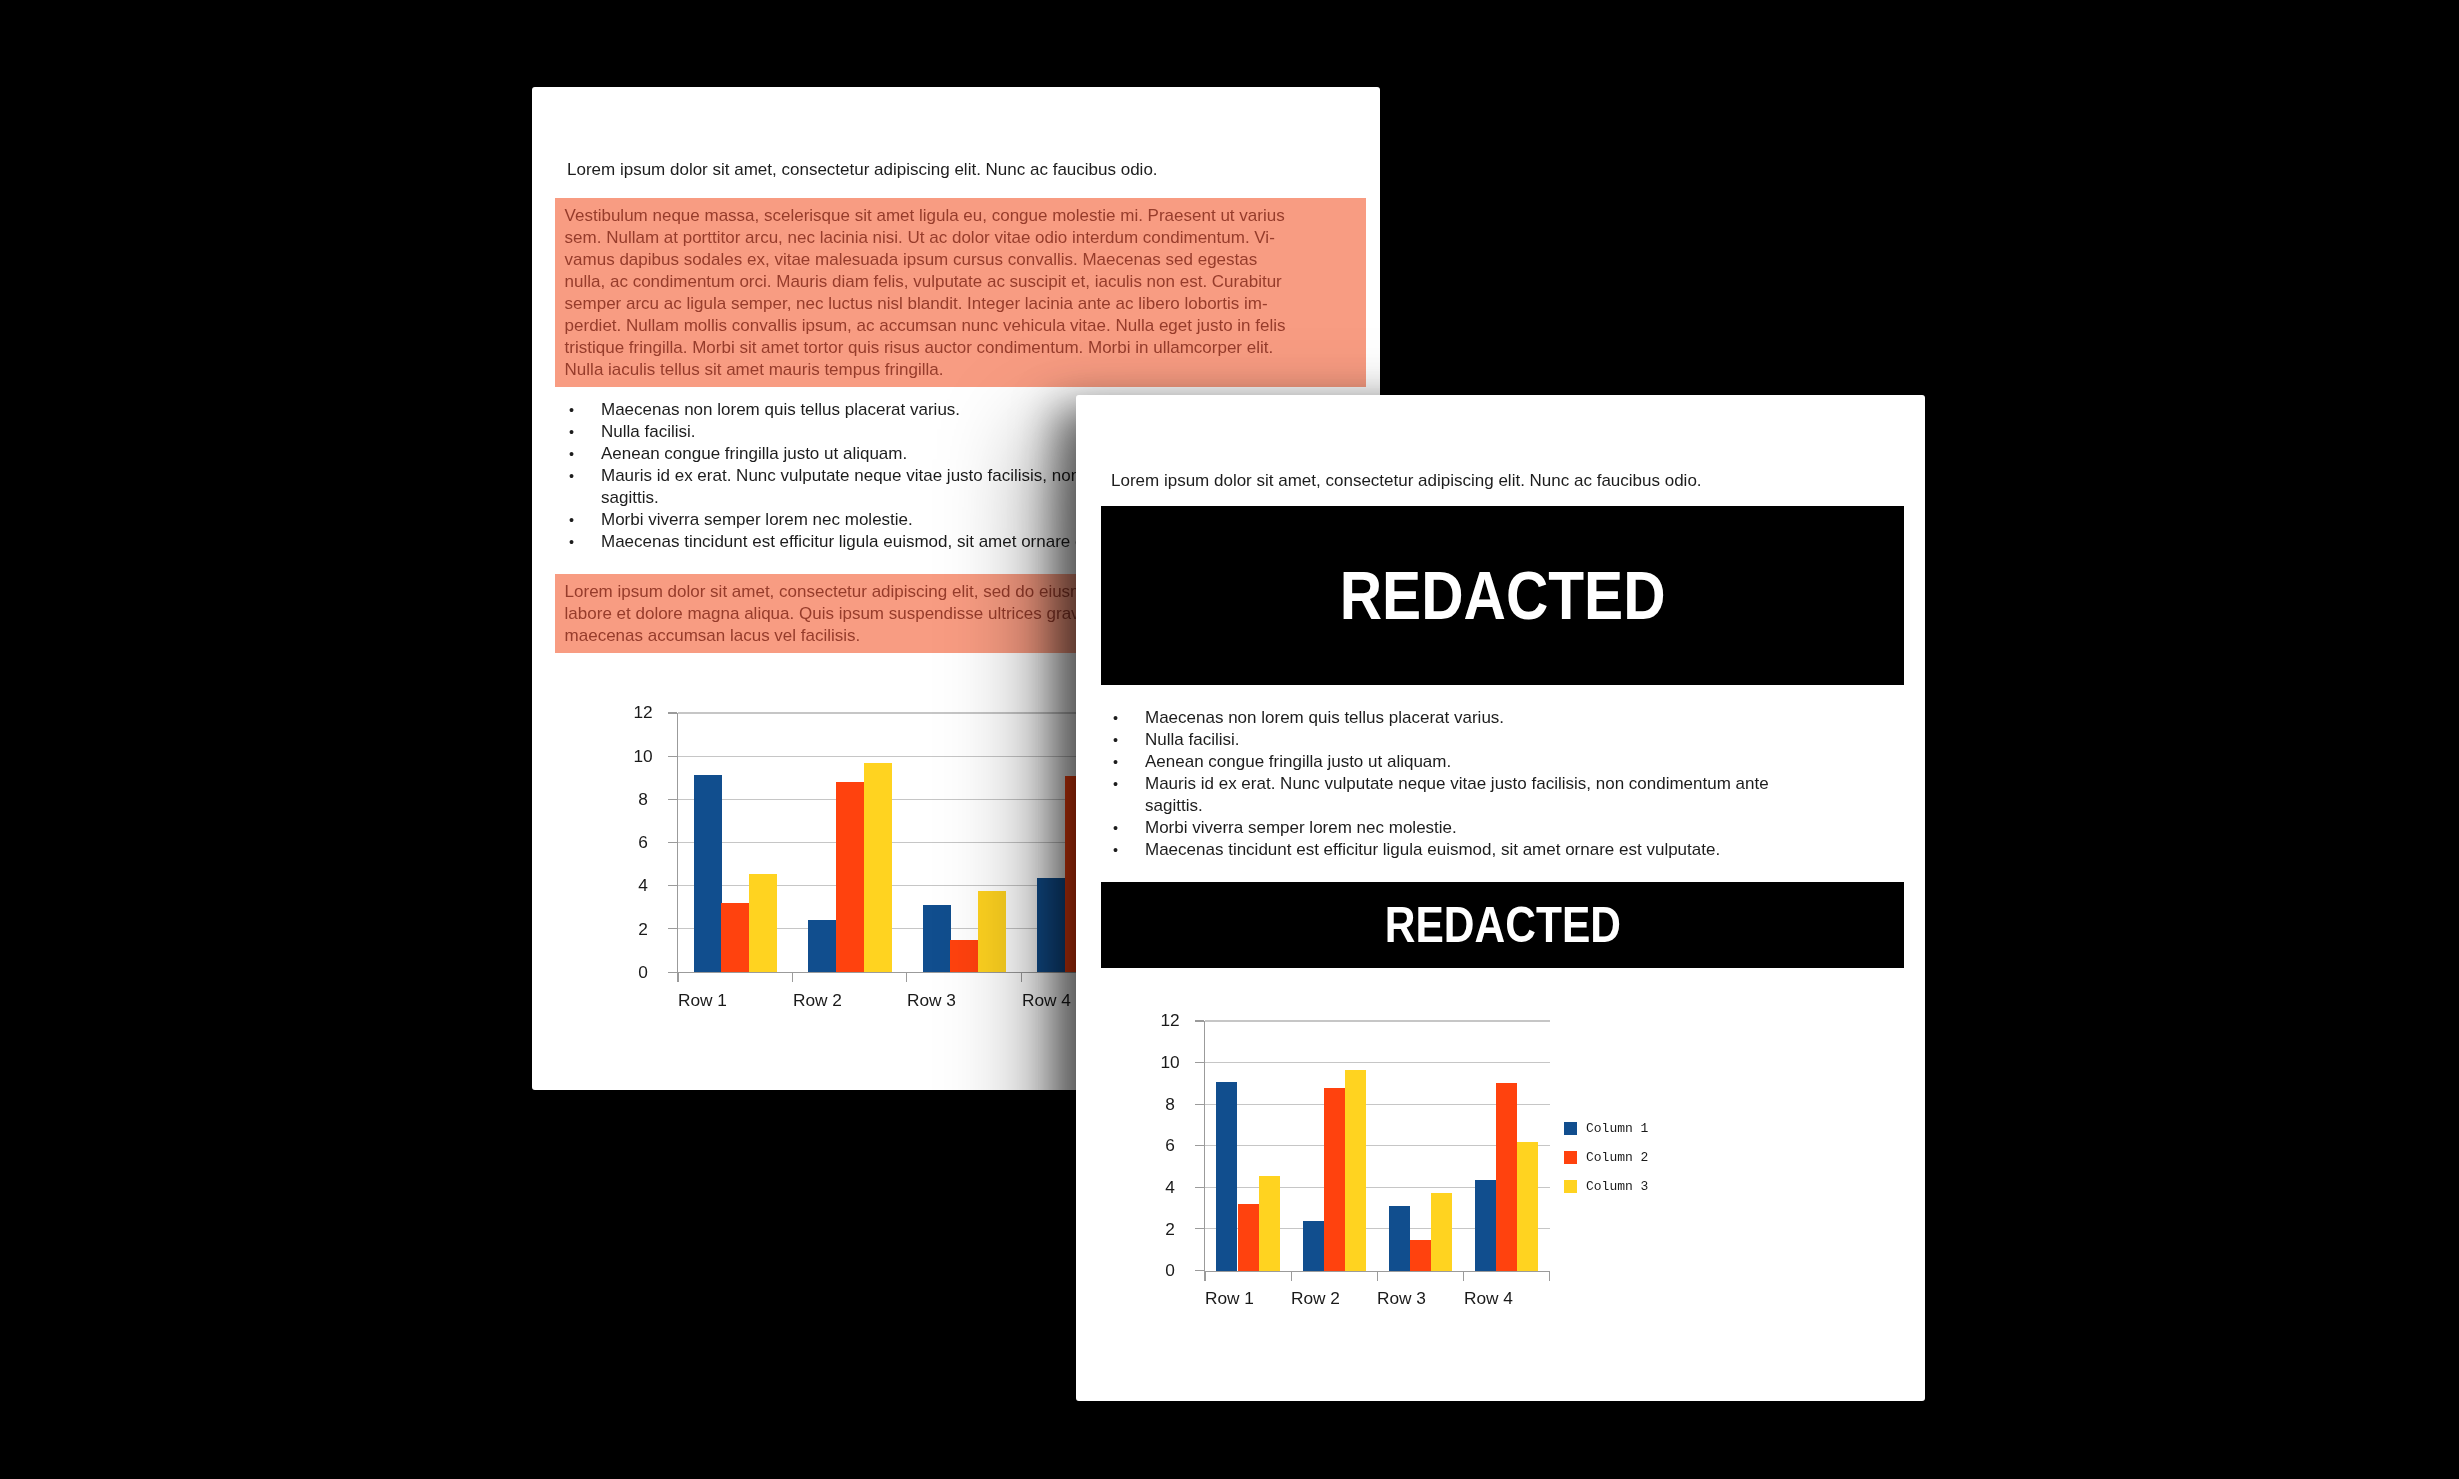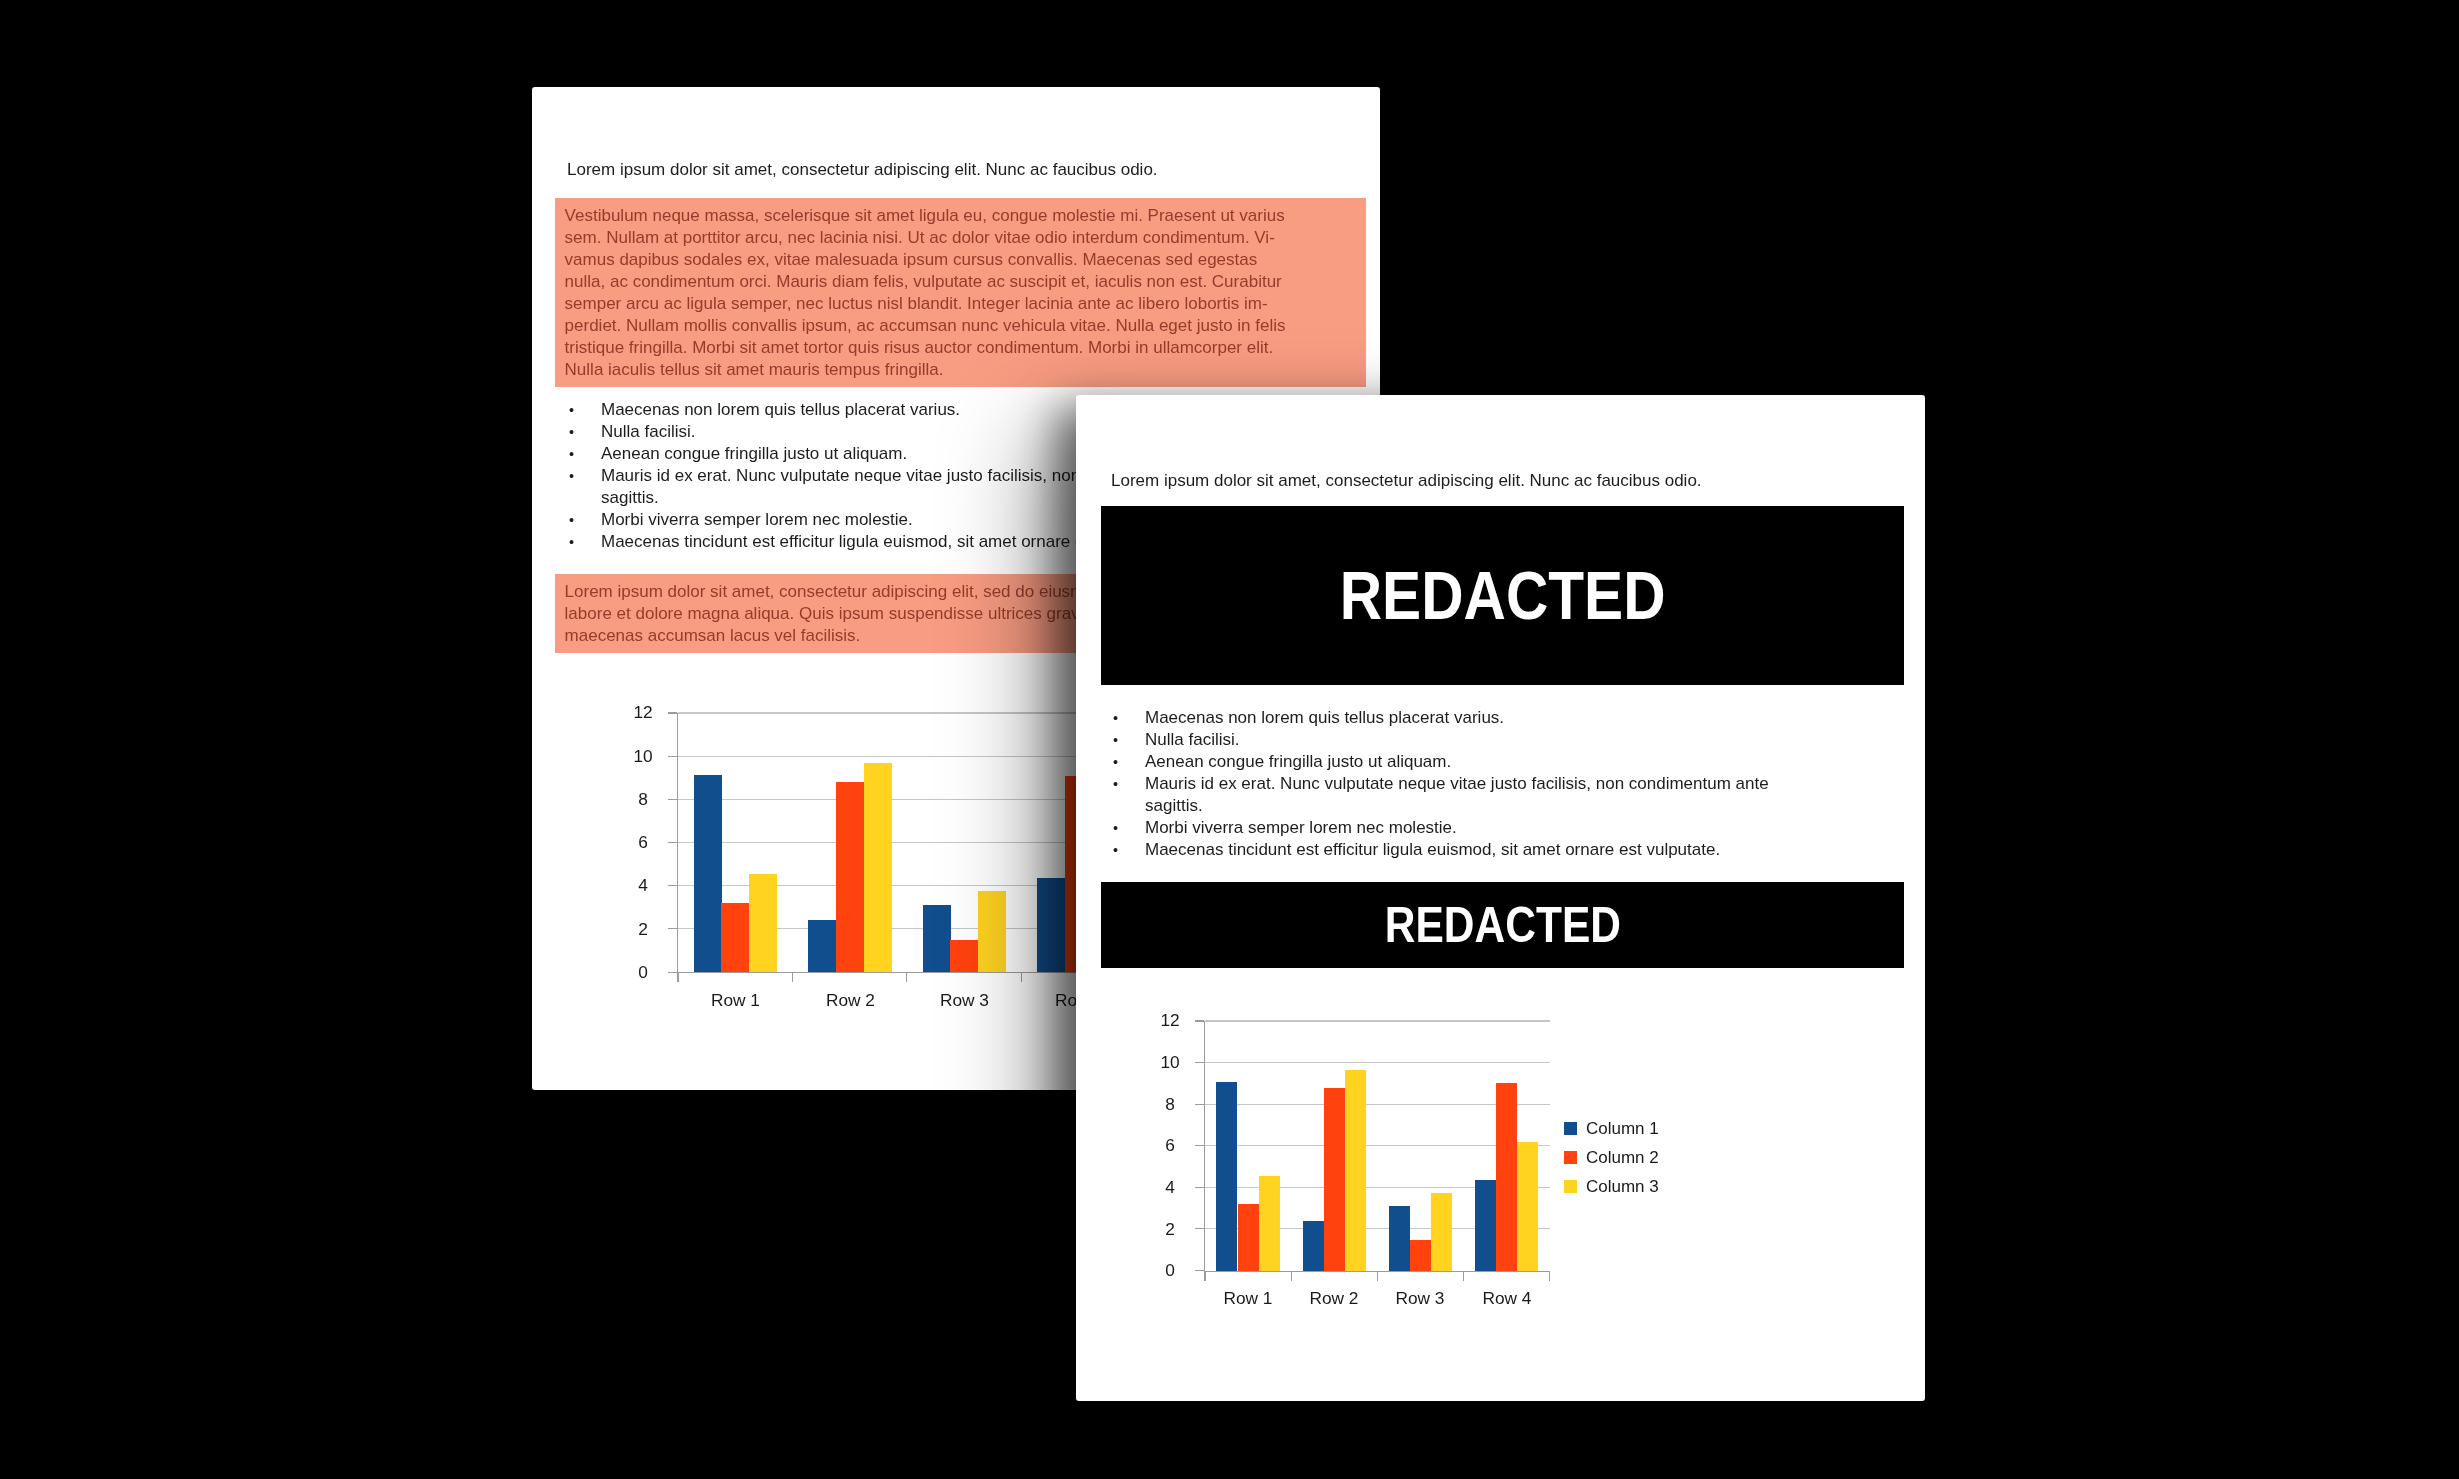--- a/index.html
+++ b/index.html
@@ -29,26 +29,26 @@
               line-height:22px;color:#1d1d1d;}
   .bullet-dot{position:absolute;left:37px;top:0;font-size:14.4px;}
   
   .chart{position:absolute;border-left:1.9px solid #9b9b9b;border-bottom:1.9px solid #9b9b9b;
          background:#fff;}
   .gridline{position:absolute;left:0;right:0;height:1.4px;background:#c6c6c6;}
   .ytick{position:absolute;width:8.6px;height:1.4px;background:#9b9b9b;left:-9.6px;}
   .xtick{position:absolute;width:1.4px;height:8.6px;background:#9b9b9b;bottom:-9.6px;}
   .ylabel{position:absolute;left:-56px;width:42px;text-align:center;font-size:17.3px;
           color:#1a1a1a;line-height:21px;}
-  .xlabel{position:absolute;text-align:center;font-size:17.3px;color:#1a1a1a;}
+  .xlabel{position:absolute;text-align:left;font-size:17.3px;color:#1a1a1a;}
   .bar{position:absolute;bottom:0;}
   .legend{position:absolute;}
   .legend-item{position:relative;height:29px;display:flex;align-items:center;}
   .legend-swatch{width:13.4px;height:13.4px;margin-right:8.6px;flex:0 0 auto;}
-  .legend-label{font-size:17px;color:#1a1a1a;white-space:nowrap;}
+  .legend-label{font-size:13px;color:#1a1a1a;white-space:nowrap;font-family:Liberation Mono, monospace;}
 </style>
 </head>
 <body>
 
 <div id="canvas">
 
   <div class="page" id="page-back">
     <div class="intro">Lorem ipsum dolor sit amet, consectetur adipiscing elit. Nunc ac faucibus odio.</div>
     <div class="hl" id="hl1">Vestibulum neque massa, scelerisque sit amet ligula eu, congue molestie mi. Praesent ut varius
 sem. Nullam at porttitor arcu, nec lacinia nisi. Ut ac dolor vitae odio interdum condimentum. Vi-

